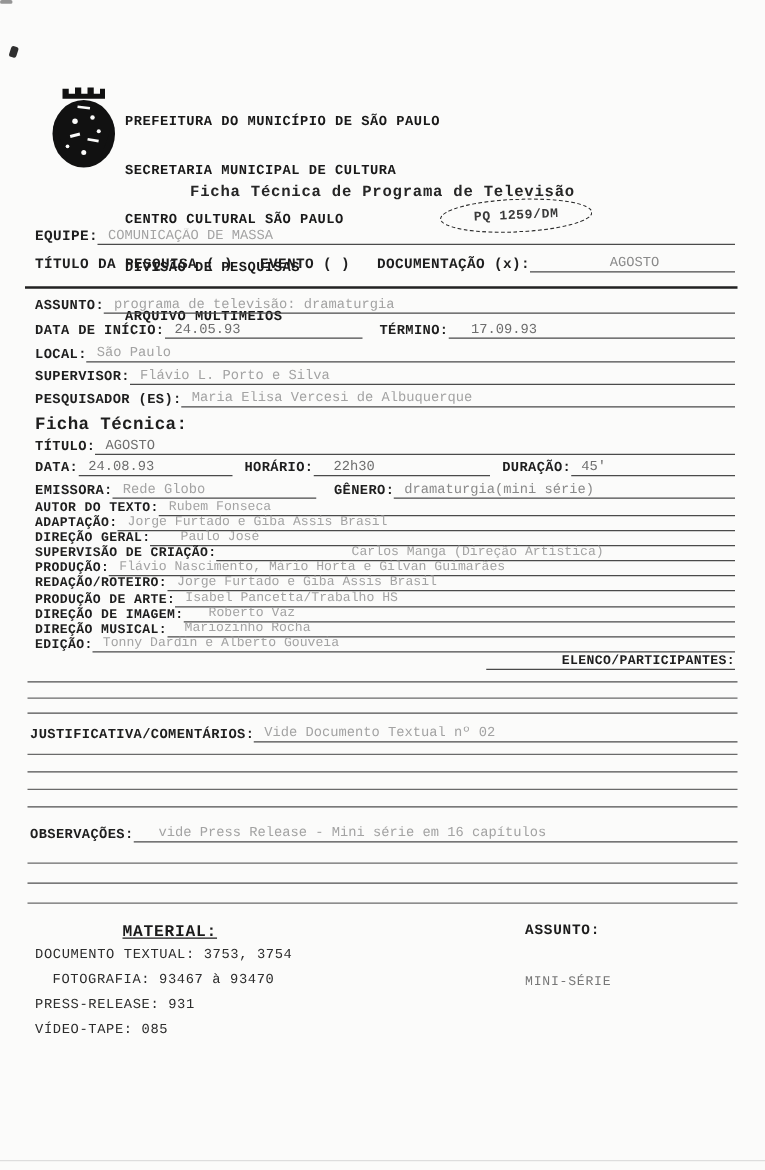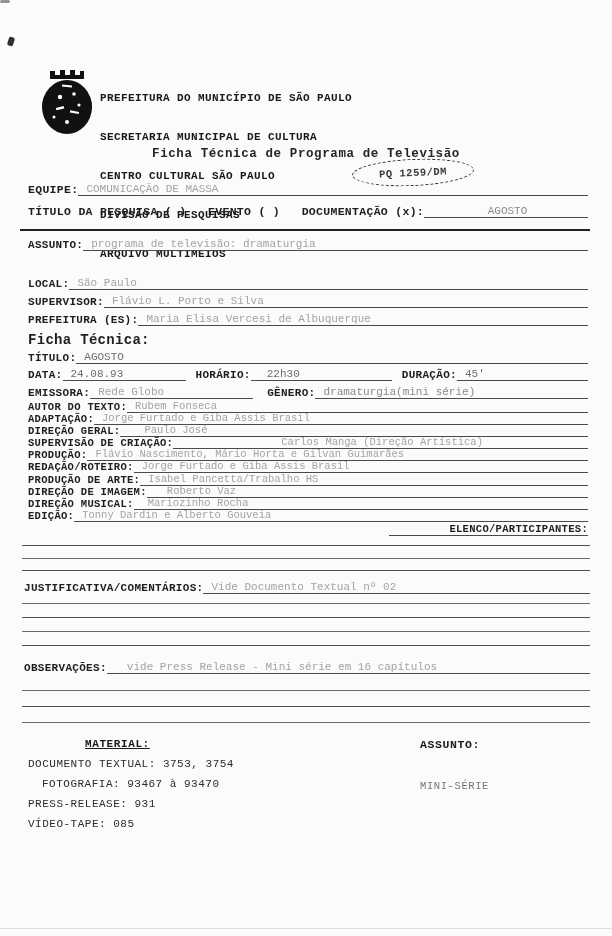--- a/index.html
+++ b/index.html
@@ -21,21 +21,21 @@
   .row-sm{display:flex;align-items:flex-end;font-size:10.5px;height:12px;}
   .lbl{font-weight:700;white-space:pre;color:#1e1e1e;letter-spacing:.3px;}
   .fill{border-bottom:1px solid #4a4a4a;padding:0 5px 0 8px;white-space:nowrap;overflow:hidden;}
   .grow{flex:1;}
   .v-mid{color:#6e6e6e;}
   .v-faint{color:#a3a3a3;}
   .v-dim{color:#8a8a8a;}
   .thick-rule{height:2px;background:#222;}
   .bline{border-bottom:1px solid #4f4f4f;height:0;}
   .bline.lt{border-bottom-color:#6a6a6a;}
-  .mat-head{font-size:11px;font-weight:700;text-decoration:underline;letter-spacing:.6px;color:#1b1b1b;}
+  .mat-head{font-size:13px;font-weight:700;text-decoration:underline;letter-spacing:.6px;color:#1b1b1b;margin-left:13px;}
   .as-head{font-size:11.5px;font-weight:700;letter-spacing:.6px;color:#1b1b1b;}
   .mat-item{font-size:11px;letter-spacing:.5px;color:#2c2c2c;white-space:pre;}
   .as-value{font-size:10.5px;letter-spacing:.6px;color:#777;}
   .speck{background:#2f2f2f;border-radius:2px;}
   .edge-line{border-bottom:1px solid #ddd;}
 </style>
 </head>
 <body>
 
 <div class="page">
@@ -92,33 +92,39 @@
     <span class="fill grow v-dim" style="text-align:center;">AGOSTO</span>
   </div>
 
   <div class="abs thick-rule" style="left:20px;top:229px;width:570px;"></div>
 
   <div class="abs row" style="left:28px;top:235px;width:560px;">
     <span class="lbl">ASSUNTO:</span>
     <span class="fill grow v-faint">programa de televisão: dramaturgia</span>
   </div>
 
+  <div class="abs row" style="left:28px;top:255px;width:560px;">
+    <span class="lbl">DATA DE INÍCIO:</span>
+    <span class="fill v-mid" style="width:145px;">24.05.93</span>
+    <span class="lbl" style="padding-left:14px;">TÉRMINO:</span>
+    <span class="fill grow v-mid" style="padding-left:18px;">17.09.93</span>
+  </div>
 
   <div class="abs row" style="left:28px;top:274px;width:560px;">
     <span class="lbl">LOCAL:</span>
     <span class="fill grow v-faint">São Paulo</span>
   </div>
 
   <div class="abs row" style="left:28px;top:292px;width:560px;">
     <span class="lbl">SUPERVISOR:</span>
     <span class="fill grow v-faint">Flávio L. Porto e Silva</span>
   </div>
 
   <div class="abs row" style="left:28px;top:310px;width:560px;">
-    <span class="lbl">PREFEITURA (ES):</span>
+    <span class="lbl">PESQUISADOR (ES):</span>
     <span class="fill grow v-faint">Maria Elisa Vercesi de Albuquerque</span>
   </div>
 
   <div class="abs lbl" style="left:28px;top:332px;font-size:14px;">Ficha Técnica:</div>
 
   <div class="abs row" style="left:28px;top:348px;width:560px;">
     <span class="lbl">TÍTULO:</span>
     <span class="fill grow v-mid">AGOSTO</span>
   </div>
 

